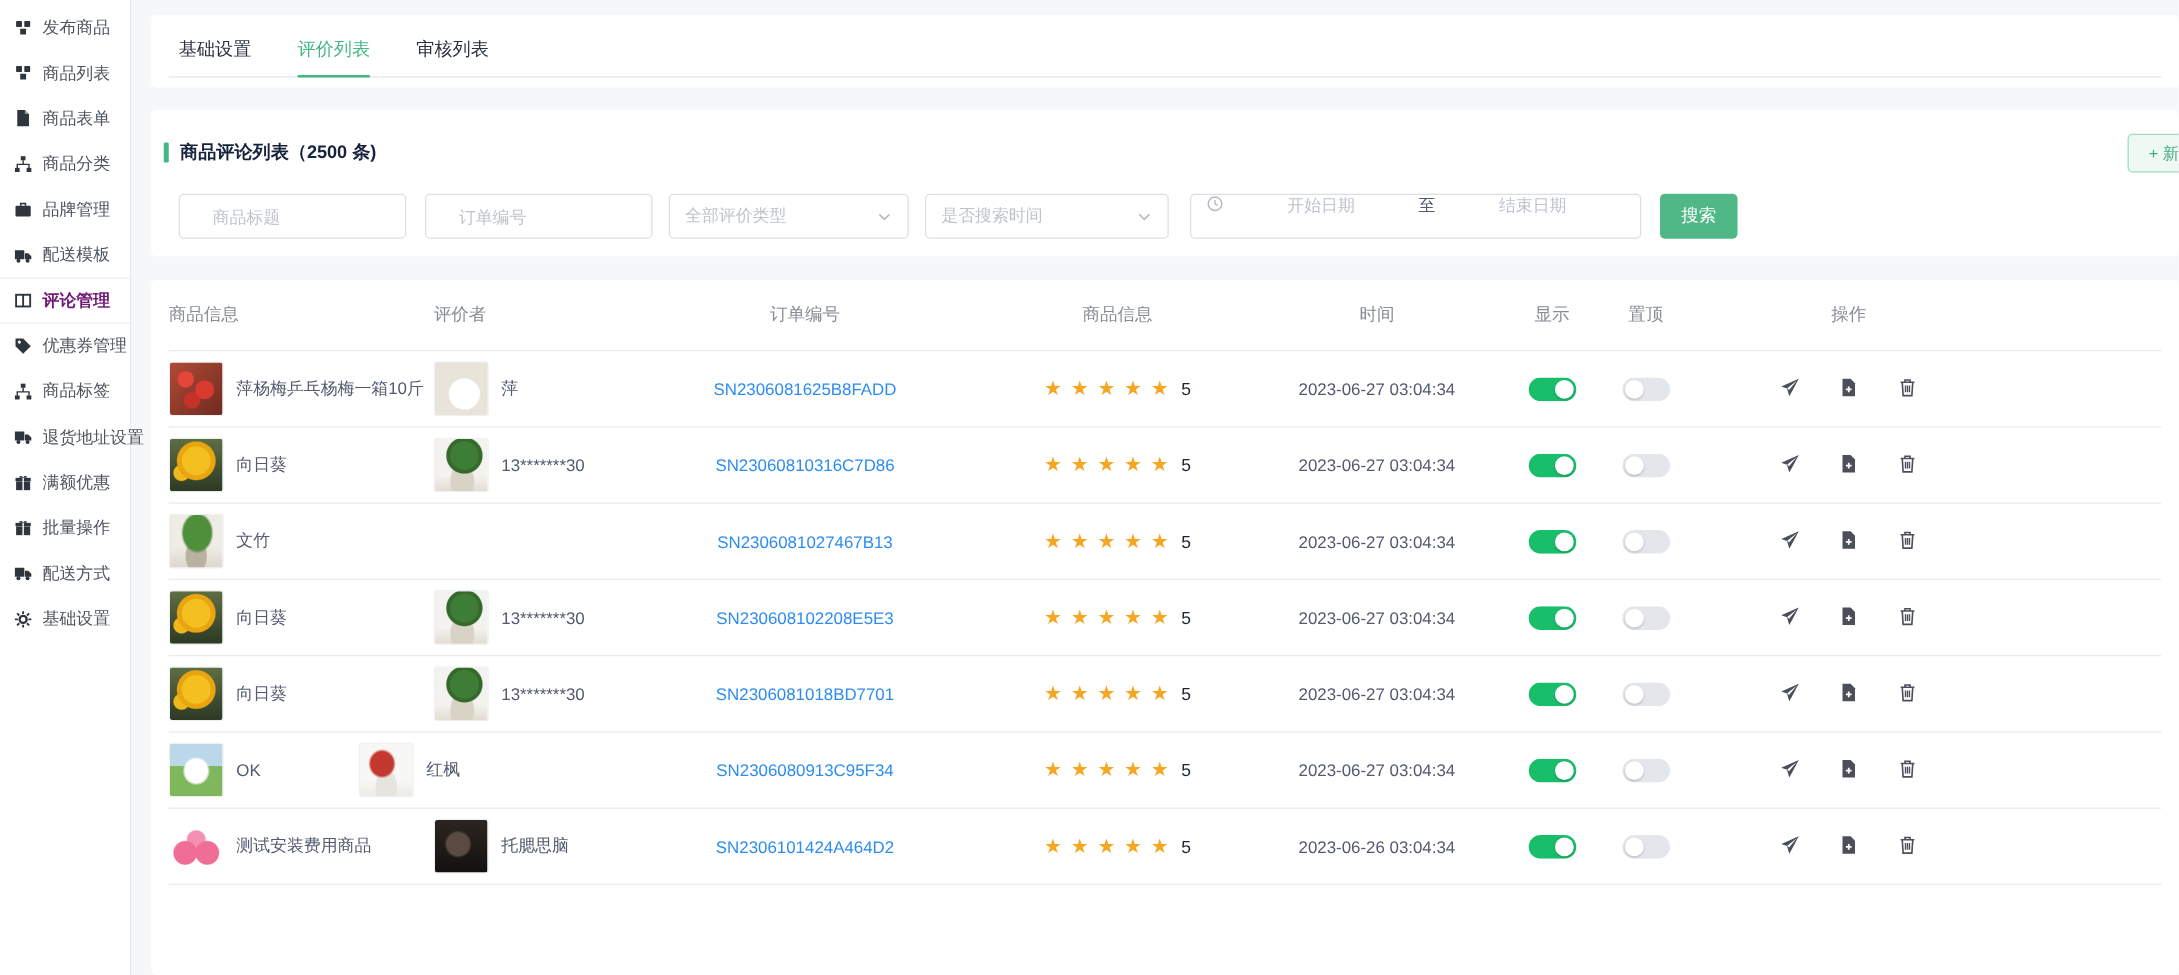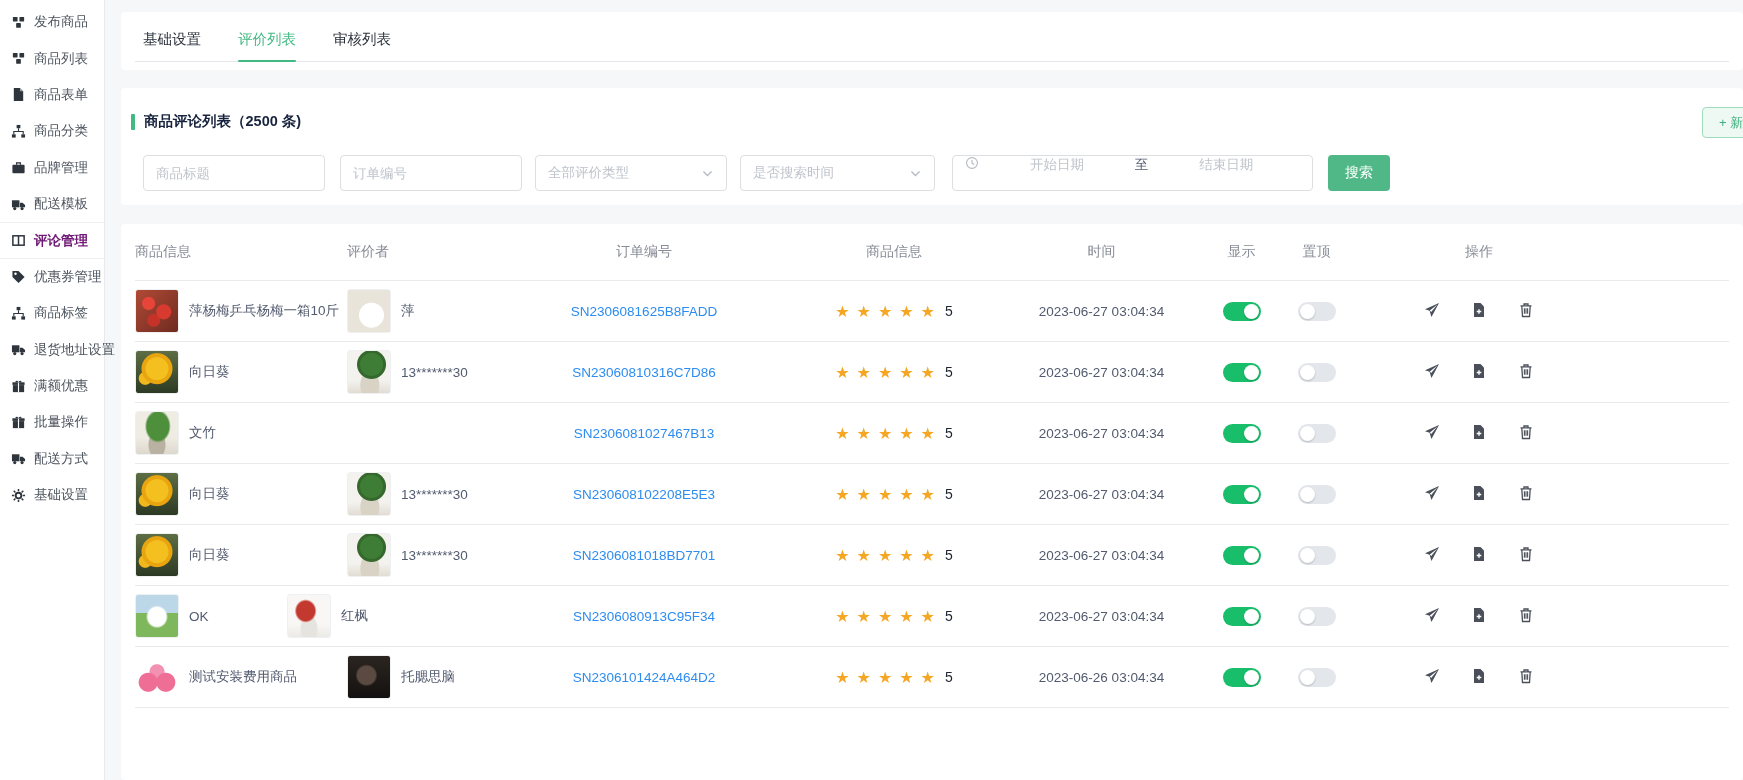--- a/index.html
+++ b/index.html
@@ -25,21 +25,21 @@
   .tab.active{color:#42b983;}
   .tab.active::after{content:"";position:absolute;left:0;right:0;bottom:-1px;height:2px;background:#42b983;border-radius:1px;}
   
   .filter-card{top:88px;height:117px;}
   .panel-title{position:absolute;left:10px;top:24px;display:flex;align-items:center;gap:9px;}
   .title-bar{width:4px;height:16px;background:#42b983;border-radius:1px;}
   .panel-title b{font-size:14.5px;color:#17233d;}
   .add-btn{position:absolute;left:1581px;top:19px;height:31px;width:120px;background:#eef9f3;border:1px solid #9fdcbd;color:#3fae7e;border-radius:4px;font-size:13px;display:flex;align-items:center;justify-content:flex-start;padding-left:16px;cursor:pointer;white-space:nowrap;}
   .filter-row{position:absolute;left:22px;top:67px;display:flex;align-items:center;}
   .f-input,.f-select,.f-date{height:36px;border:1px solid #dcdee2;border-radius:4px;background:#fff;font-size:13.5px;color:#515a6e;}
-  .f-input{padding:0 12px;outline:none;}
+  .f-input{padding:0 26px;outline:none;}
   .f-input::placeholder{color:#bfc4cc;}
   .f-input.w1{width:182px;}
   .f-input.w2{width:182px;margin-left:15px;}
   .f-select{display:flex;align-items:center;justify-content:space-between;padding:0 12px;color:#bfc4cc;cursor:pointer;}
   .f-select.s1{width:192px;margin-left:13px;}
   .f-select.s2{width:195px;margin-left:13px;}
   .f-select .icon{color:#b6bac2;width:13px;height:13px;display:inline-flex;}
   .f-select .icon svg{width:13px;height:13px;}
   .f-date{width:361px;margin-left:17px;display:flex;align-items:flex-start;padding:0 12px;color:#bfc4cc;cursor:pointer;}
   .f-date .icon{color:#b6bac2;width:14px;height:14px;display:inline-flex;margin-right:4px;}

